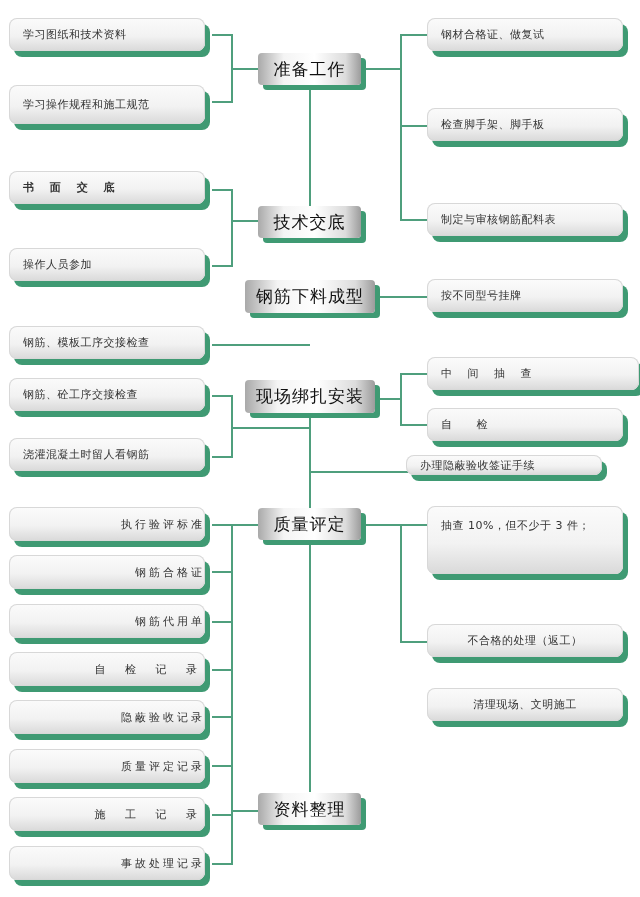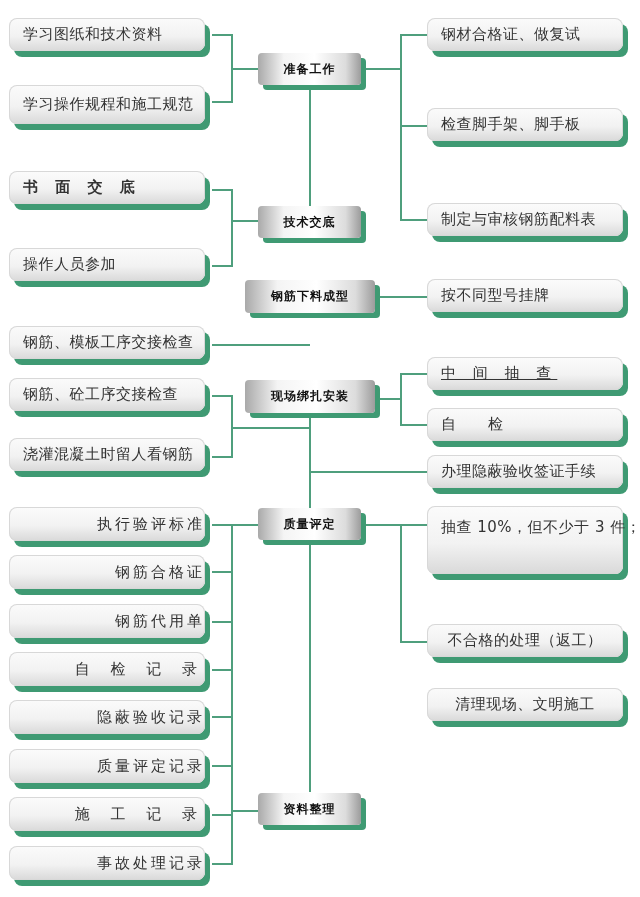--- a/index.html
+++ b/index.html
@@ -3,33 +3,33 @@
 <meta charset="utf-8">
 <style>
   html, body { margin:0; padding:0; background:#ffffff; }
   body { width:640px; height:897px; position:relative; overflow:hidden;
          font-family:"DejaVu Sans", "Liberation Sans", sans-serif; }
   .box {
     position:absolute; box-sizing:border-box;
     border-radius:8px;
     background:linear-gradient(180deg,#fbfbfb 0%,#f2f2f2 55%,#d9d9d9 100%);
     box-shadow:5px 6px 0 0 #3f9a73, 0 0 0 1px #d8d8d8 inset;
-    color:#333; font-size:15px; line-height:1; display:flex; align-items:center;
+    color:#333; font-size:11px; line-height:1; display:flex; align-items:center;
     padding-left:14px; white-space:nowrap; letter-spacing:0.5px;
   }
   .box.right-text { justify-content:flex-end; padding-left:0; letter-spacing:3px; }
   .box.top-text { align-items:flex-start; padding-top:14px; }
   .box.center-text { justify-content:center; padding-left:0; }
   .hub {
     position:absolute; box-sizing:border-box; border-radius:4px;
     background:linear-gradient(90deg,#a9a9a9 0%,#f4f4f4 25%,#ffffff 55%,#dcdcdc 85%,#9c9c9c 100%);
     box-shadow:5px 5px 0 0 #3f9a73;
     display:flex; align-items:center; justify-content:center;
     font-family:"DejaVu Serif", "Liberation Serif", serif;
-    font-weight:bold; font-size:12px; color:#111; letter-spacing:1px;
+    font-weight:normal; font-size:17px; color:#111; letter-spacing:1px;
   }
   .ln { position:absolute; background:#4f9f7d; }
   .h { height:2px; }
   .v { width:2px; }
 </style>
 </head>
 <body>
 
 <div class="ln h" style="left:212px;top:34px;width:20px;"></div>
 <div class="ln h" style="left:212px;top:101px;width:20px;"></div>
@@ -102,18 +102,18 @@
 <div class="box right-text" style="left:9px;top:652px;width:196px;height:34px;letter-spacing:8px;">自 检 记 录</div>
 <div class="box right-text" style="left:9px;top:700px;width:196px;height:34px;">隐蔽验收记录</div>
 <div class="box right-text" style="left:9px;top:749px;width:196px;height:34px;">质量评定记录</div>
 <div class="box right-text" style="left:9px;top:797px;width:196px;height:34px;letter-spacing:8px;">施 工 记 录</div>
 <div class="box right-text" style="left:9px;top:846px;width:196px;height:34px;">事故处理记录</div>
 
 <div class="box" style="left:427px;top:18px;width:196px;height:33px;">钢材合格证、做复试</div>
 <div class="box" style="left:427px;top:108px;width:196px;height:33px;">检查脚手架、脚手板</div>
 <div class="box" style="left:427px;top:203px;width:196px;height:33px;">制定与审核钢筋配料表</div>
 <div class="box" style="left:427px;top:279px;width:196px;height:33px;">按不同型号挂牌</div>
-<div class="box" style="left:427px;top:357px;width:196px;height:33px;letter-spacing:6px;text-decoration:underline;">中 间 抽 查</div>
+<div class="box" style="left:427px;top:357px;width:212px;height:33px;letter-spacing:6px;">中 间 抽 查</div>
 <div class="box" style="left:427px;top:408px;width:196px;height:33px;white-space:pre;">自      检</div>
-<div class="box" style="left:427px;top:455px;width:196px;height:33px;">办理隐蔽验收签证手续</div>
+<div class="box" style="left:406px;top:455px;width:196px;height:20px;">办理隐蔽验收签证手续</div>
 <div class="box top-text" style="left:427px;top:506px;width:196px;height:68px;">抽查 10%，但不少于 3 件；</div>
 <div class="box center-text" style="left:427px;top:624px;width:196px;height:33px;text-align:center;">不合格的处理（返工）</div>
 <div class="box center-text" style="left:427px;top:688px;width:196px;height:33px;">清理现场、文明施工</div>
 
 </body></html>

